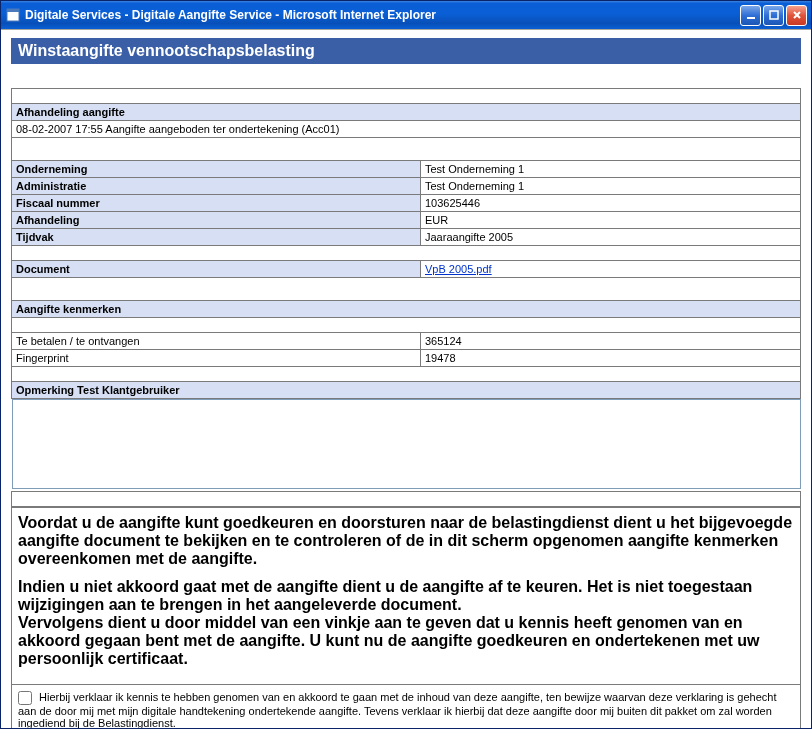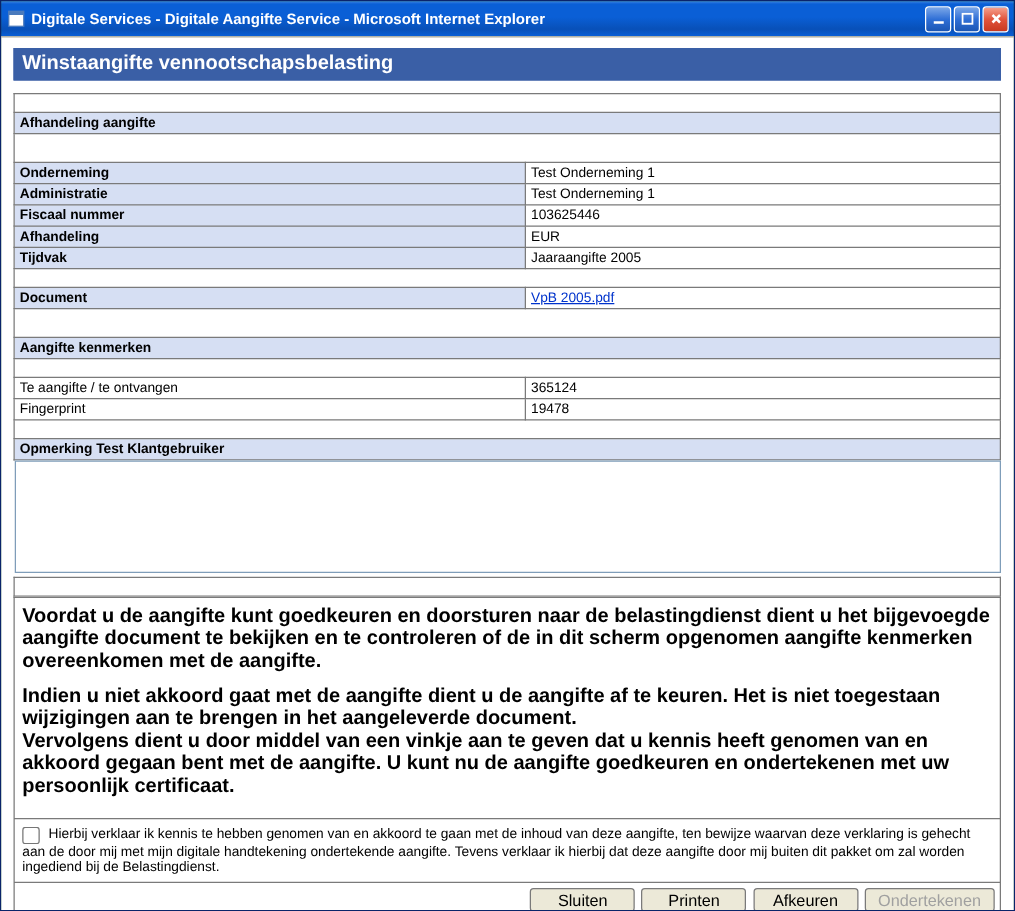--- a/index.html
+++ b/index.html
@@ -88,21 +88,21 @@
     background: #3a5fa6;
     color: #fff;
     font-weight: bold;
     padding: 3px 6px;
     border: 1px solid #3a5fa6;
     font-size: 16px;
   }
   table.form {
     width: 100%;
     border-collapse: collapse;
-    margin-top: 10px;
+    margin-top: 24px;
     border-radius: 18px;
   }
   table.form td, table.form th {
     border: 1px solid #7a7a7a;
     padding: 2px 4px;
     font-size: 11px;
     text-align: left;
   }
   .label-cell {
     background: #d6dff3;
@@ -223,20 +223,23 @@
       <div class="panel-title">Winstaangifte vennootschapsbelasting</div>
 
       <table class="form">
         <tbody>
             <tr class="spacer-row">
               <td colspan="2"></td>
             </tr>
         <tr class="section-title-row">
               <td colspan="2">Afhandeling aangifte</td>
             </tr>
+        <tr class="full-row">
+              <td colspan="2">08-02-2007 17:55 Aangifte aangeboden ter ondertekening (Acc01)</td>
+            </tr>
         <tr class="spacer-row">
               <td colspan="2" style="height:18px;"></td>
             </tr>
 
         <tr>
           <td class="label-cell">Onderneming</td>
           <td class="val-cell">Test Onderneming 1</td>
         </tr>
         <tr>
           <td class="label-cell">Administratie</td>
@@ -268,21 +271,21 @@
         <tr class="spacer-row">
               <td colspan="2" style="height:18px;"></td>
             </tr>
         <tr class="section-title-row">
               <td colspan="2">Aangifte kenmerken</td>
             </tr>
         <tr class="spacer-row">
               <td colspan="2"></td>
             </tr>
         <tr>
-          <td class="val-cell" style="font-weight:normal;">Te aangifte / te ontvangen</td>
+          <td class="val-cell" style="font-weight:normal;">Te betalen / te ontvangen</td>
           <td class="val-cell">365124</td>
         </tr>
         <tr>
           <td class="val-cell" style="font-weight:normal;">Fingerprint</td>
           <td class="val-cell">19478</td>
         </tr>
 
         <tr class="spacer-row">
               <td colspan="2"></td>
             </tr>

